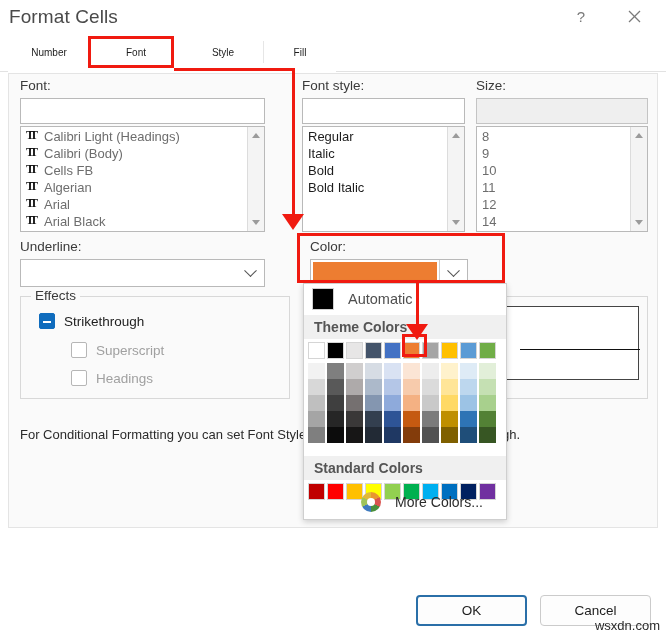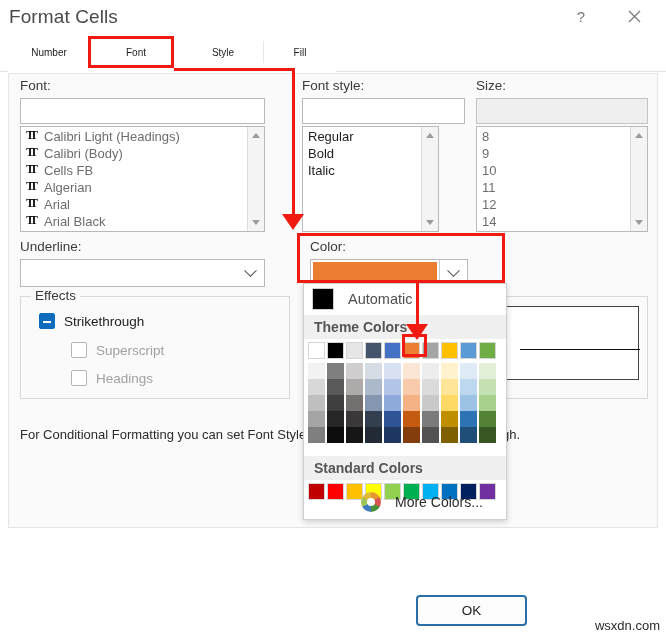--- a/index.html
+++ b/index.html
@@ -337,30 +337,33 @@
             <i class="arw up"></i>
           </div>
         <div class="sbtn dn">
             <i class="arw dn"></i>
           </div>
       </div>
     </div>
 
     <div class="lbl" style="left:293px; top:4px;">Font style:</div>
     <input class="tbox" style="left: 293px; top: 24px; width: 163px; height: 26px; padding: 0px 5px; font-size: 13px;" value="">
-    <div class="listbox" style="left:293px; top:52px; width:137px; height:106px;">
+    <div class="listbox" style="left:293px; top:52px; width:163px; height:106px;">
       <div class="list-inner">
         <div class="lrow dark">
           <span>Regular</span>
         </div>
         <div class="lrow dark">
+          <span>Italic</span>
+        </div>
+        <div class="lrow dark">
           <span>Bold</span>
         </div>
         <div class="lrow dark">
-          <span>Italic</span>
+          <span>Bold Italic</span>
         </div>
       </div>
       <div class="sbar">
         <div class="sbtn up">
             <i class="arw up"></i>
           </div>
         <div class="sbtn dn">
             <i class="arw dn"></i>
           </div>
       </div>
@@ -538,15 +541,18 @@
   <div class="anno" style="left:297px; top:233px; width:208px; height:50px;"></div>
 
   <div class="annoline" style="left:416px; top:283px; width:3px; height:45px;"></div>
   <div class="annohead" style="left:406px; top:324px;"></div>
 
   <div class="anno" style="left:402px; top:334px; width:25px; height:23px;"></div>
 
   <div class="btn primary" style="left:416px; top:595px; width:111px; height:31px;">
     <span>OK</span>
   </div>
+  <div class="btn" style="left:540px; top:595px; width:111px; height:31px;">
+    <span>Cancel</span>
+  </div>
 
   <div class="watermark">wsxdn.com</div>
 </div>
 
 </body></html>

